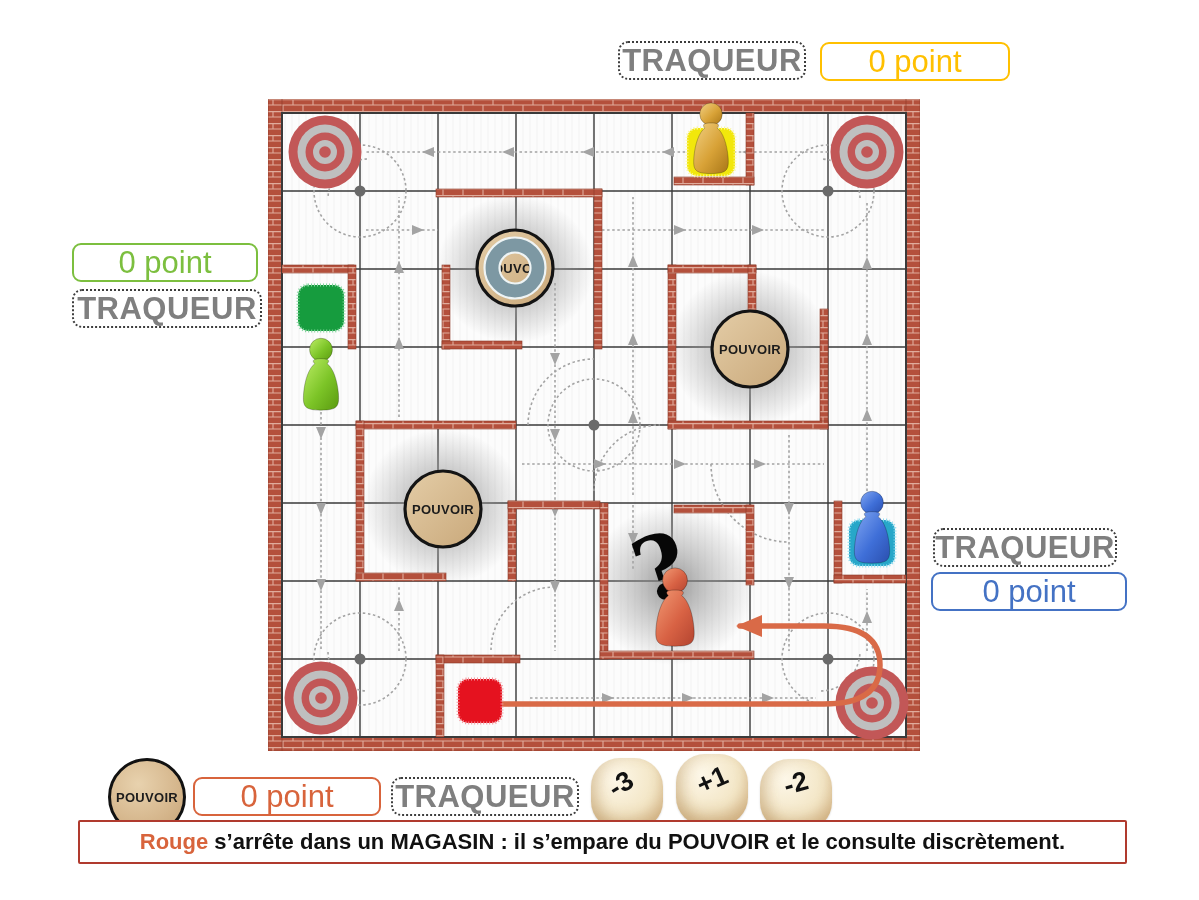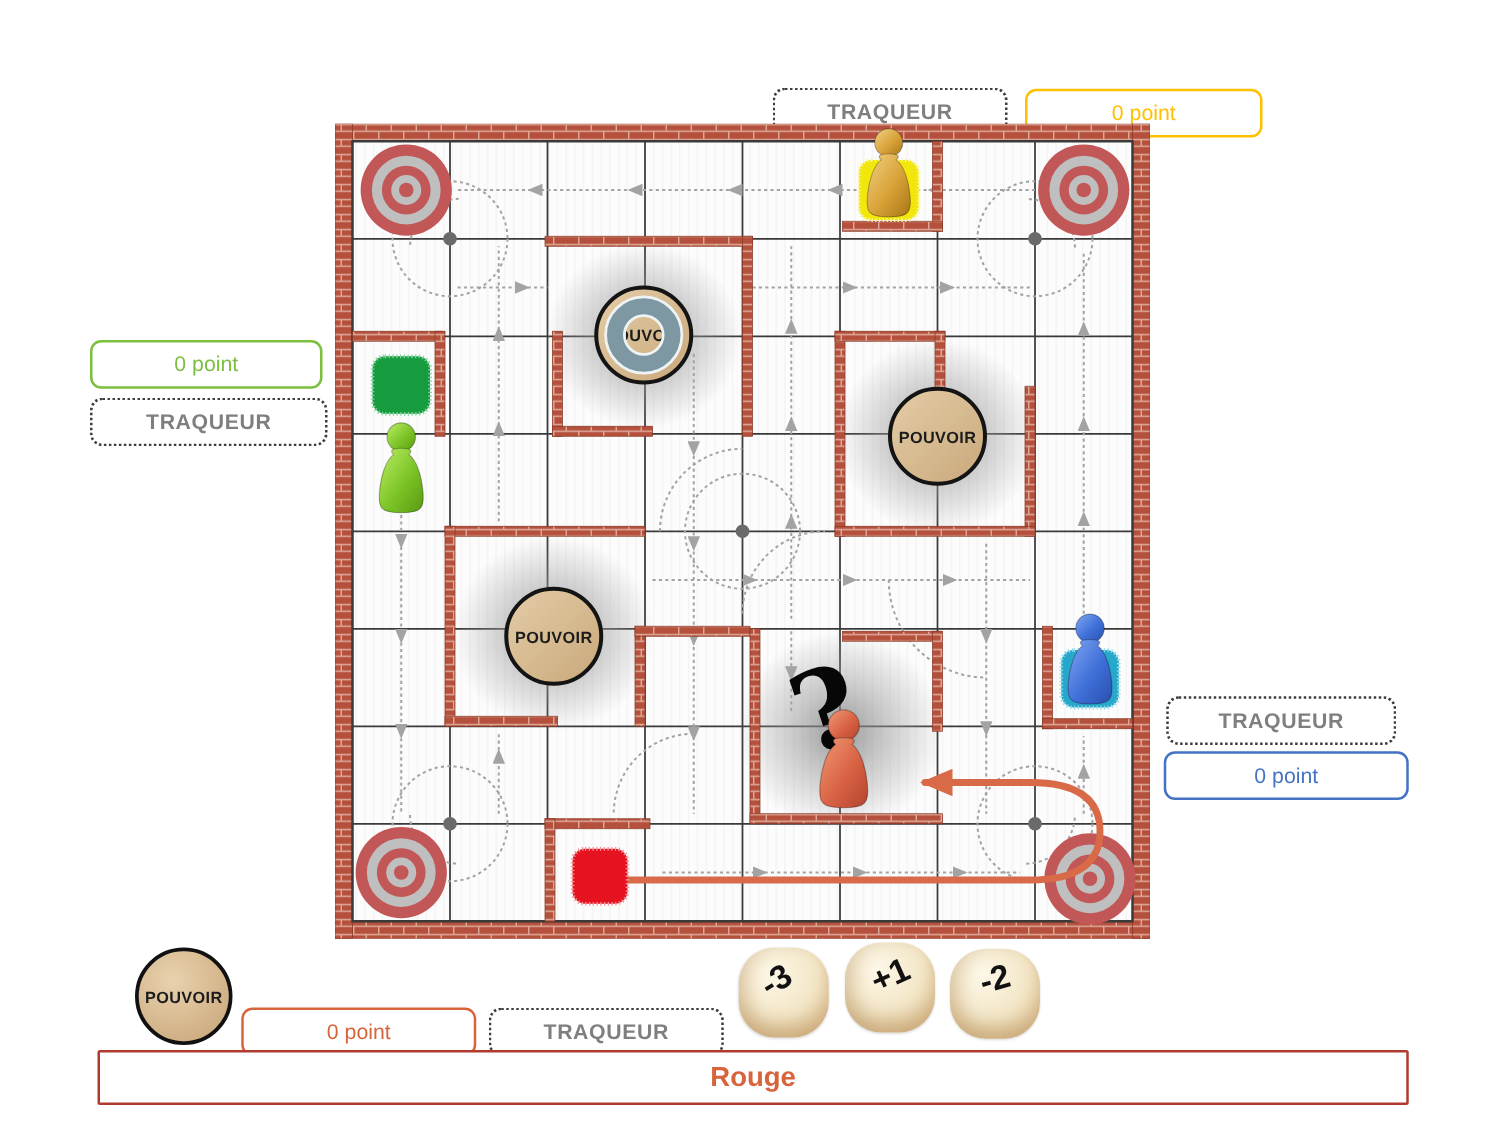--- a/index.html
+++ b/index.html
@@ -3,21 +3,21 @@
 <meta charset="utf-8">
 <style>
   html,body{margin:0;padding:0;}
   body{
     width:1199px;height:900px;position:relative;background:#ffffff;
     font-family:"Liberation Sans","DejaVu Sans",sans-serif;overflow:hidden;
   }
   .badge{
     position:absolute;box-sizing:border-box;height:39px;background:#fff;
     display:flex;align-items:center;justify-content:center;
-    font-size:17px;line-height:1;margin-top:29px;
+    font-size:31px;line-height:1;
   }
   .badge.tracker{
     border:2px dotted #3d3d3d;border-radius:10px;color:#7f7f7f;
     font-weight:600;letter-spacing:.5px;
   }
   .badge.score{
     border:2.5px solid;border-radius:9px;font-weight:normal;
   }
   #board{position:absolute;left:268px;top:99px;}
   .wall{fill:url(#brick);stroke:#8a3826;stroke-width:.6;}
@@ -41,21 +41,21 @@
     box-shadow:inset 0 -12px 14px rgba(150,100,40,.28), inset 10px 0 12px rgba(150,100,40,.12),
                0 1px 2px rgba(0,0,0,.15);
     display:flex;align-items:center;justify-content:center;
   }
   .die span{font-size:27px;font-weight:bold;color:#111;display:block;}
   #die1{left:591px;top:758px;} #die1 span{transform:translate(-6px,-10px) rotate(-32deg);}
   #die2{left:676px;top:754px;} #die2 span{transform:translate(0px,-10px) rotate(-24deg);}
   #die3{left:760px;top:759px;} #die3 span{transform:translate(0px,-12px) rotate(-16deg);}
   
   .message{
-    position:absolute;left:78px;top:840px;width:1049px;height:44px;box-sizing:border-box;
+    position:absolute;left:78px;top:820px;width:1049px;height:44px;box-sizing:border-box;
     border:2px solid #b03a2e;background:#fff;border-radius:2px;
     display:flex;align-items:center;justify-content:center;
     font-size:22px;font-weight:bold;color:#111;white-space:pre;
   }
 </style>
 </head>
 <body>
 
 <div class="badge tracker" style="left:618px;top:41px;width:188px;">TRAQUEUR</div>
 <div class="badge score" style="left: 820px; top: 42px; width: 190px; border-color: rgb(255, 192, 0); color: rgb(255, 192, 0);">0 point</div>
@@ -74,21 +74,21 @@
   <span>-3</span>
 </div>
 <div class="die" id="die2">
   <span>+1</span>
 </div>
 <div class="die" id="die3">
   <span>-2</span>
 </div>
 
 <div class="message">
-  <span style="border-color: rgb(216, 100, 60); color: rgb(216, 100, 60);">Rouge</span>
+  <span style="border-color: rgb(216, 100, 60); color: rgb(216, 100, 60);">Rouge</span><span> s’arrête dans un MAGASIN : il s’empare du POUVOIR et le consulte discrètement.</span>
 </div>
 
 <svg id="board" width="652" height="652" viewBox="0 0 652 652">
   <defs>
     <pattern id="brick" width="20" height="12" patternUnits="userSpaceOnUse">
       <rect width="20" height="12" fill="#B4503C"></rect>
       <path d="M0,.6 H20 M0,6 H20" stroke="#E0AC9C" stroke-width="1.1"></path>
       <path d="M5,0 V6 M15,6 V12" stroke="#E0AC9C" stroke-width="1.1"></path>
     </pattern>
     <pattern id="paper" width="7" height="7" patternUnits="userSpaceOnUse">

